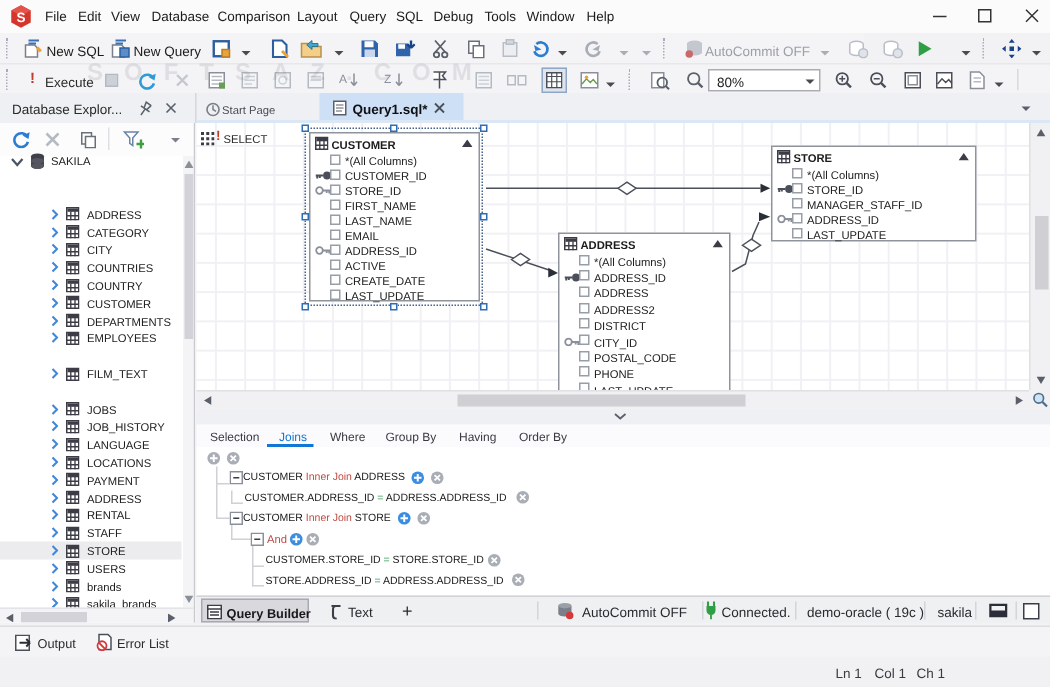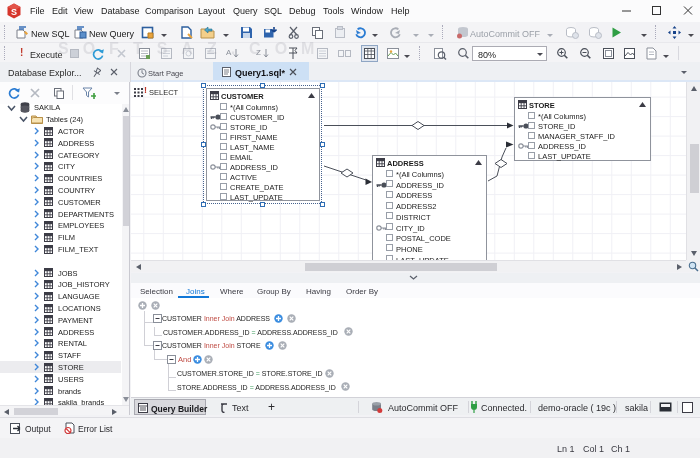--- a/index.html
+++ b/index.html
@@ -299,39 +299,20 @@
           <path d="M1 2 L4.5 6 L8 2" fill="none" stroke="#4a5568" stroke-width="1.5"></path>
         </svg>
 <svg class="ab" style="left:20px;top:0" width="10" height="11" viewBox="0 0 10 11">
           <ellipse cx="5" cy="2.2" rx="4.3" ry="1.9" fill="#3f4049"></ellipse>
           <path d="M0.7 2.2 v6.4 a4.3 1.9 0 0 0 8.6 0 V2.2" fill="#3f4049"></path>
           <ellipse cx="5" cy="5.3" rx="4.3" ry="1.9" fill="#55565f"></ellipse>
           <ellipse cx="5" cy="8.6" rx="4.3" ry="1.9" fill="#55565f"></ellipse>
         </svg>
 <span class="ab t8" style="left:34px;top:1.5px">SAKILA</span>
 </div>
-<div class="ab" style="left:0;top:31.3px;width:130px;height:11px">
-<svg class="ab" style="left:19px;top:2px" width="9" height="8" viewBox="0 0 9 8">
-          <path d="M1 2 L4.5 6 L8 2" fill="none" stroke="#4a5568" stroke-width="1.5"></path>
-        </svg>
-<svg class="ab" style="left:31px;top:1px" width="12" height="10" viewBox="0 0 12 10">
-          <path d="M0.5 2 h4.5 l1 1.5 h5.5 v6 H0.5 Z" fill="#efd194" stroke="#b8914a"></path>
-          <path d="M0.5 4.5 l2 -1 h9 v5.5 h-11 z" fill="#f7e3b3" stroke="#b8914a"></path>
-        </svg>
-<span class="ab t8" style="left:46px;top:1.5px">Tables (24)</span>
-</div>
-<div class="ab" style="left:0;top:43.5px;width:130px;height:11px">
-<svg class="ab" style="left:34px;top:1.5px" width="5" height="8" viewBox="0 0 5 8">
-          <path d="M1 1 L4 4 L1 7" fill="none" stroke="#3f87d9" stroke-width="1.4"></path>
-        </svg>
-<svg class="ab" style="left:44px;top:1px" width="9" height="9">
-          <use href="#i-tbl"></use>
-        </svg>
-<span class="ab t8" style="left:58px;top:1.5px">ACTOR</span>
-</div>
 <div class="ab" style="left:0;top:55.3px;width:130px;height:11px">
 <svg class="ab" style="left:34px;top:1.5px" width="5" height="8" viewBox="0 0 5 8">
           <path d="M1 1 L4 4 L1 7" fill="none" stroke="#3f87d9" stroke-width="1.4"></path>
         </svg>
 <svg class="ab" style="left:44px;top:1px" width="9" height="9">
           <use href="#i-tbl"></use>
         </svg>
 <span class="ab t8" style="left:58px;top:1.5px">ADDRESS</span>
 </div>
 <div class="ab" style="left:0;top:67.1px;width:130px;height:11px">
@@ -389,29 +370,20 @@
 <span class="ab t8" style="left:58px;top:1.5px">DEPARTMENTS</span>
 </div>
 <div class="ab" style="left:0;top:137.9px;width:130px;height:11px">
 <svg class="ab" style="left:34px;top:1.5px" width="5" height="8" viewBox="0 0 5 8">
           <path d="M1 1 L4 4 L1 7" fill="none" stroke="#3f87d9" stroke-width="1.4"></path>
         </svg>
 <svg class="ab" style="left:44px;top:1px" width="9" height="9">
           <use href="#i-tbl"></use>
         </svg>
 <span class="ab t8" style="left:58px;top:1.5px">EMPLOYEES</span>
-</div>
-<div class="ab" style="left:0;top:149.7px;width:130px;height:11px">
-<svg class="ab" style="left:34px;top:1.5px" width="5" height="8" viewBox="0 0 5 8">
-          <path d="M1 1 L4 4 L1 7" fill="none" stroke="#3f87d9" stroke-width="1.4"></path>
-        </svg>
-<svg class="ab" style="left:44px;top:1px" width="9" height="9">
-          <use href="#i-tbl"></use>
-        </svg>
-<span class="ab t8" style="left:58px;top:1.5px">FILM</span>
 </div>
 <div class="ab" style="left:0;top:161.5px;width:130px;height:11px">
 <svg class="ab" style="left:34px;top:1.5px" width="5" height="8" viewBox="0 0 5 8">
           <path d="M1 1 L4 4 L1 7" fill="none" stroke="#3f87d9" stroke-width="1.4"></path>
         </svg>
 <svg class="ab" style="left:44px;top:1px" width="9" height="9">
           <use href="#i-tbl"></use>
         </svg>
 <span class="ab t8" style="left:58px;top:1.5px">FILM_TEXT</span>
 </div>

